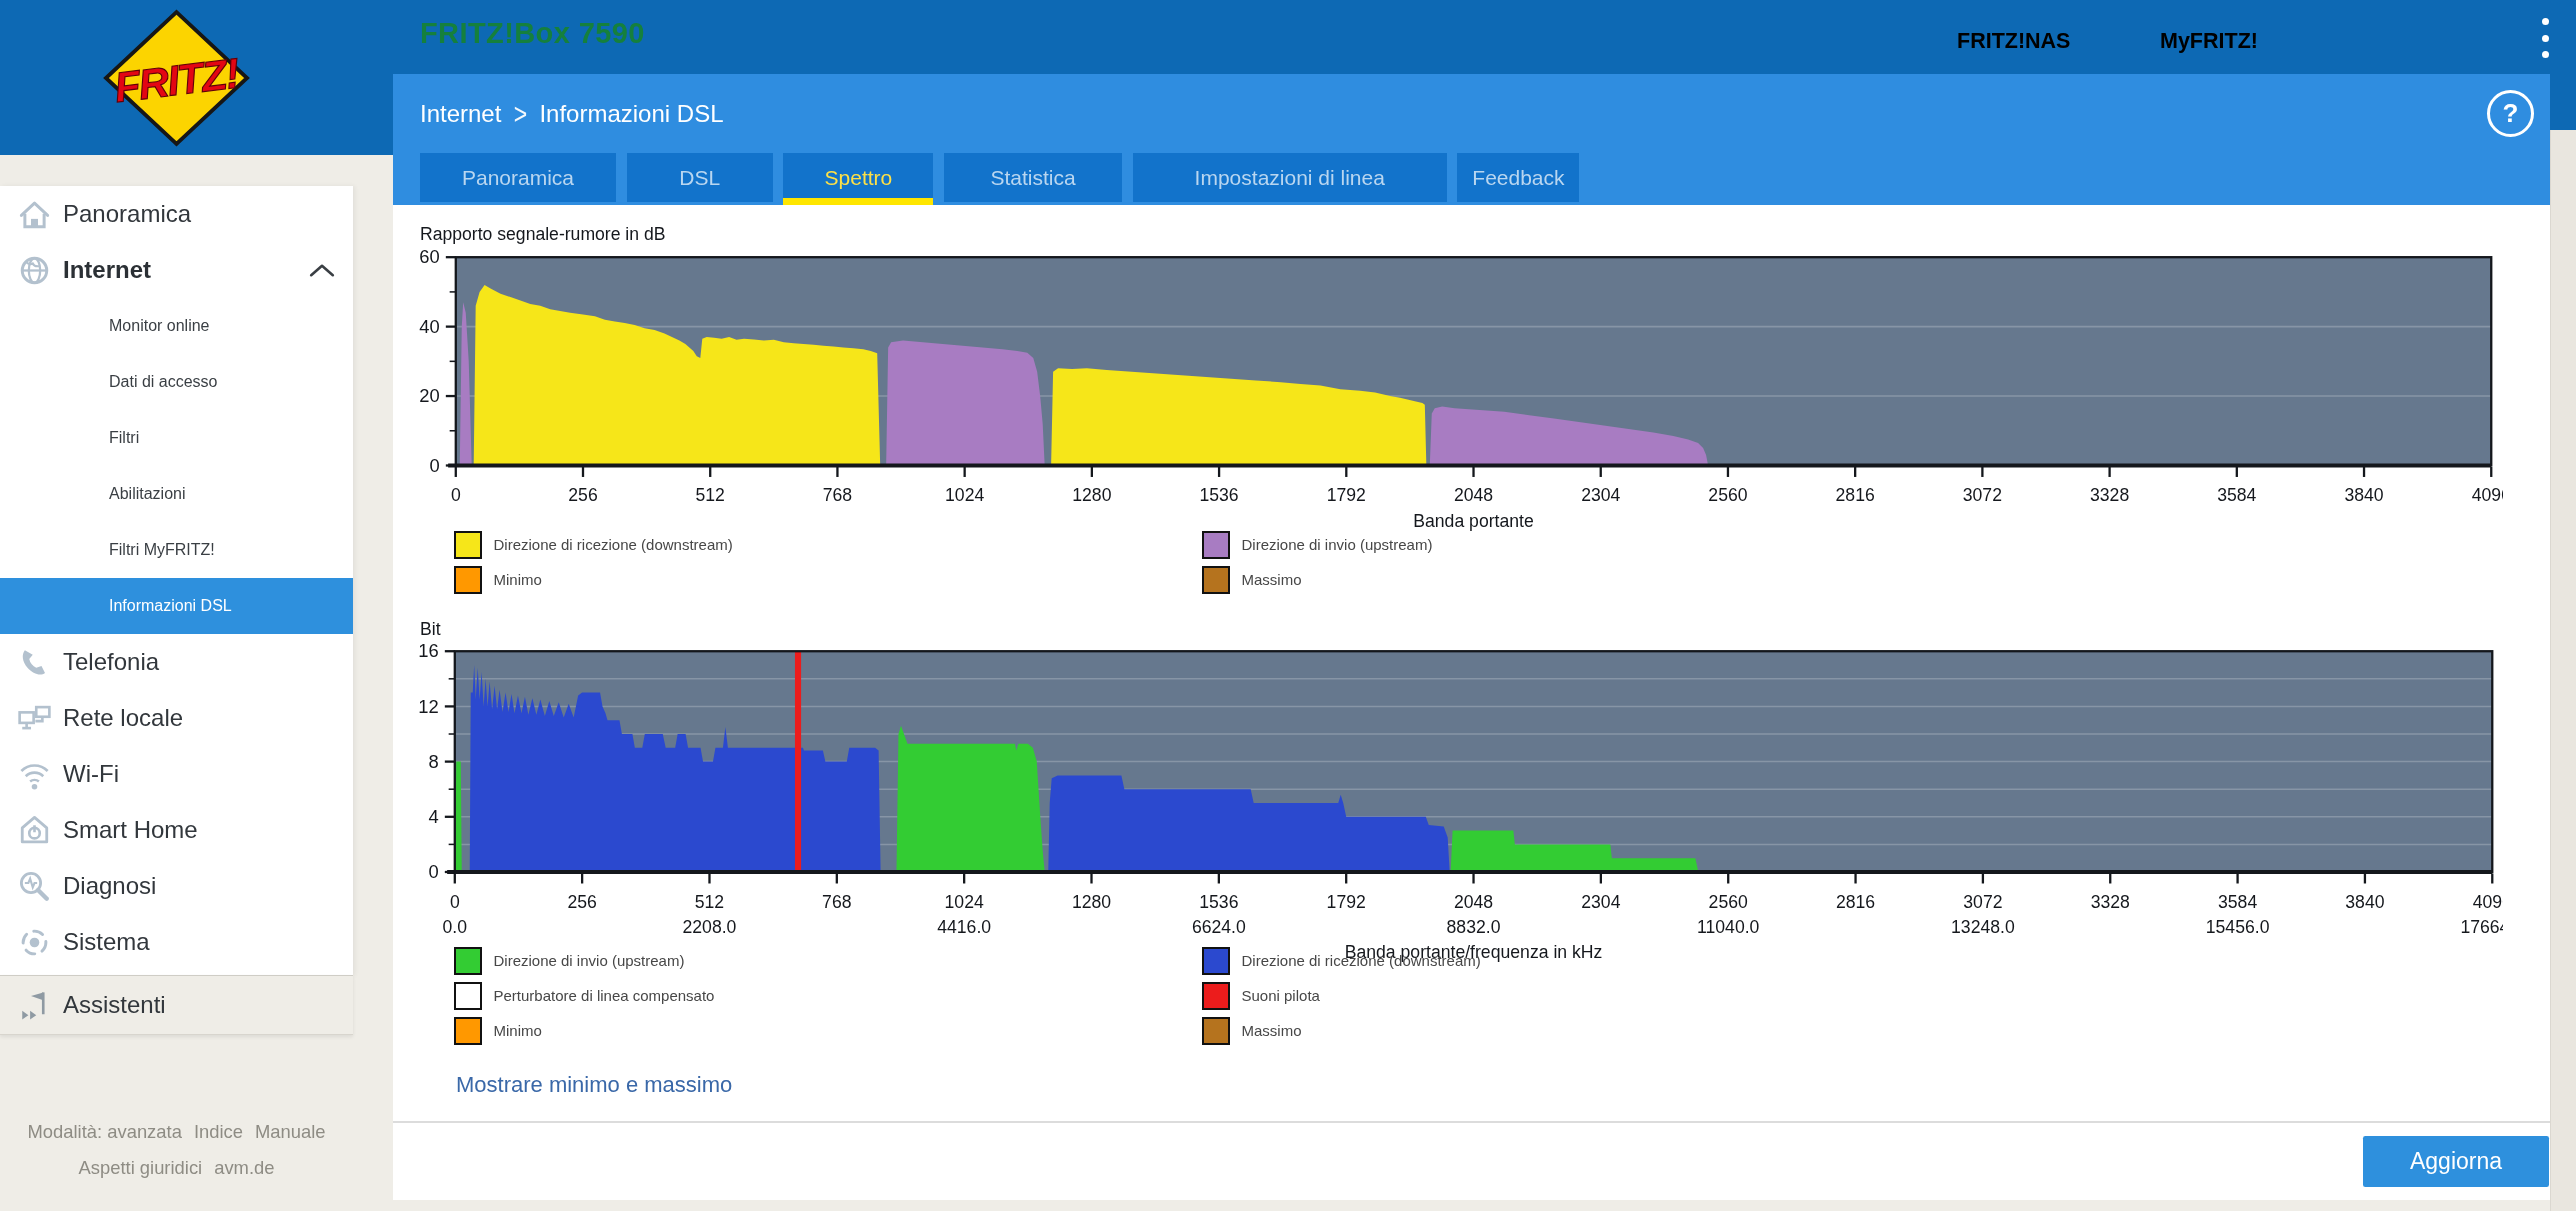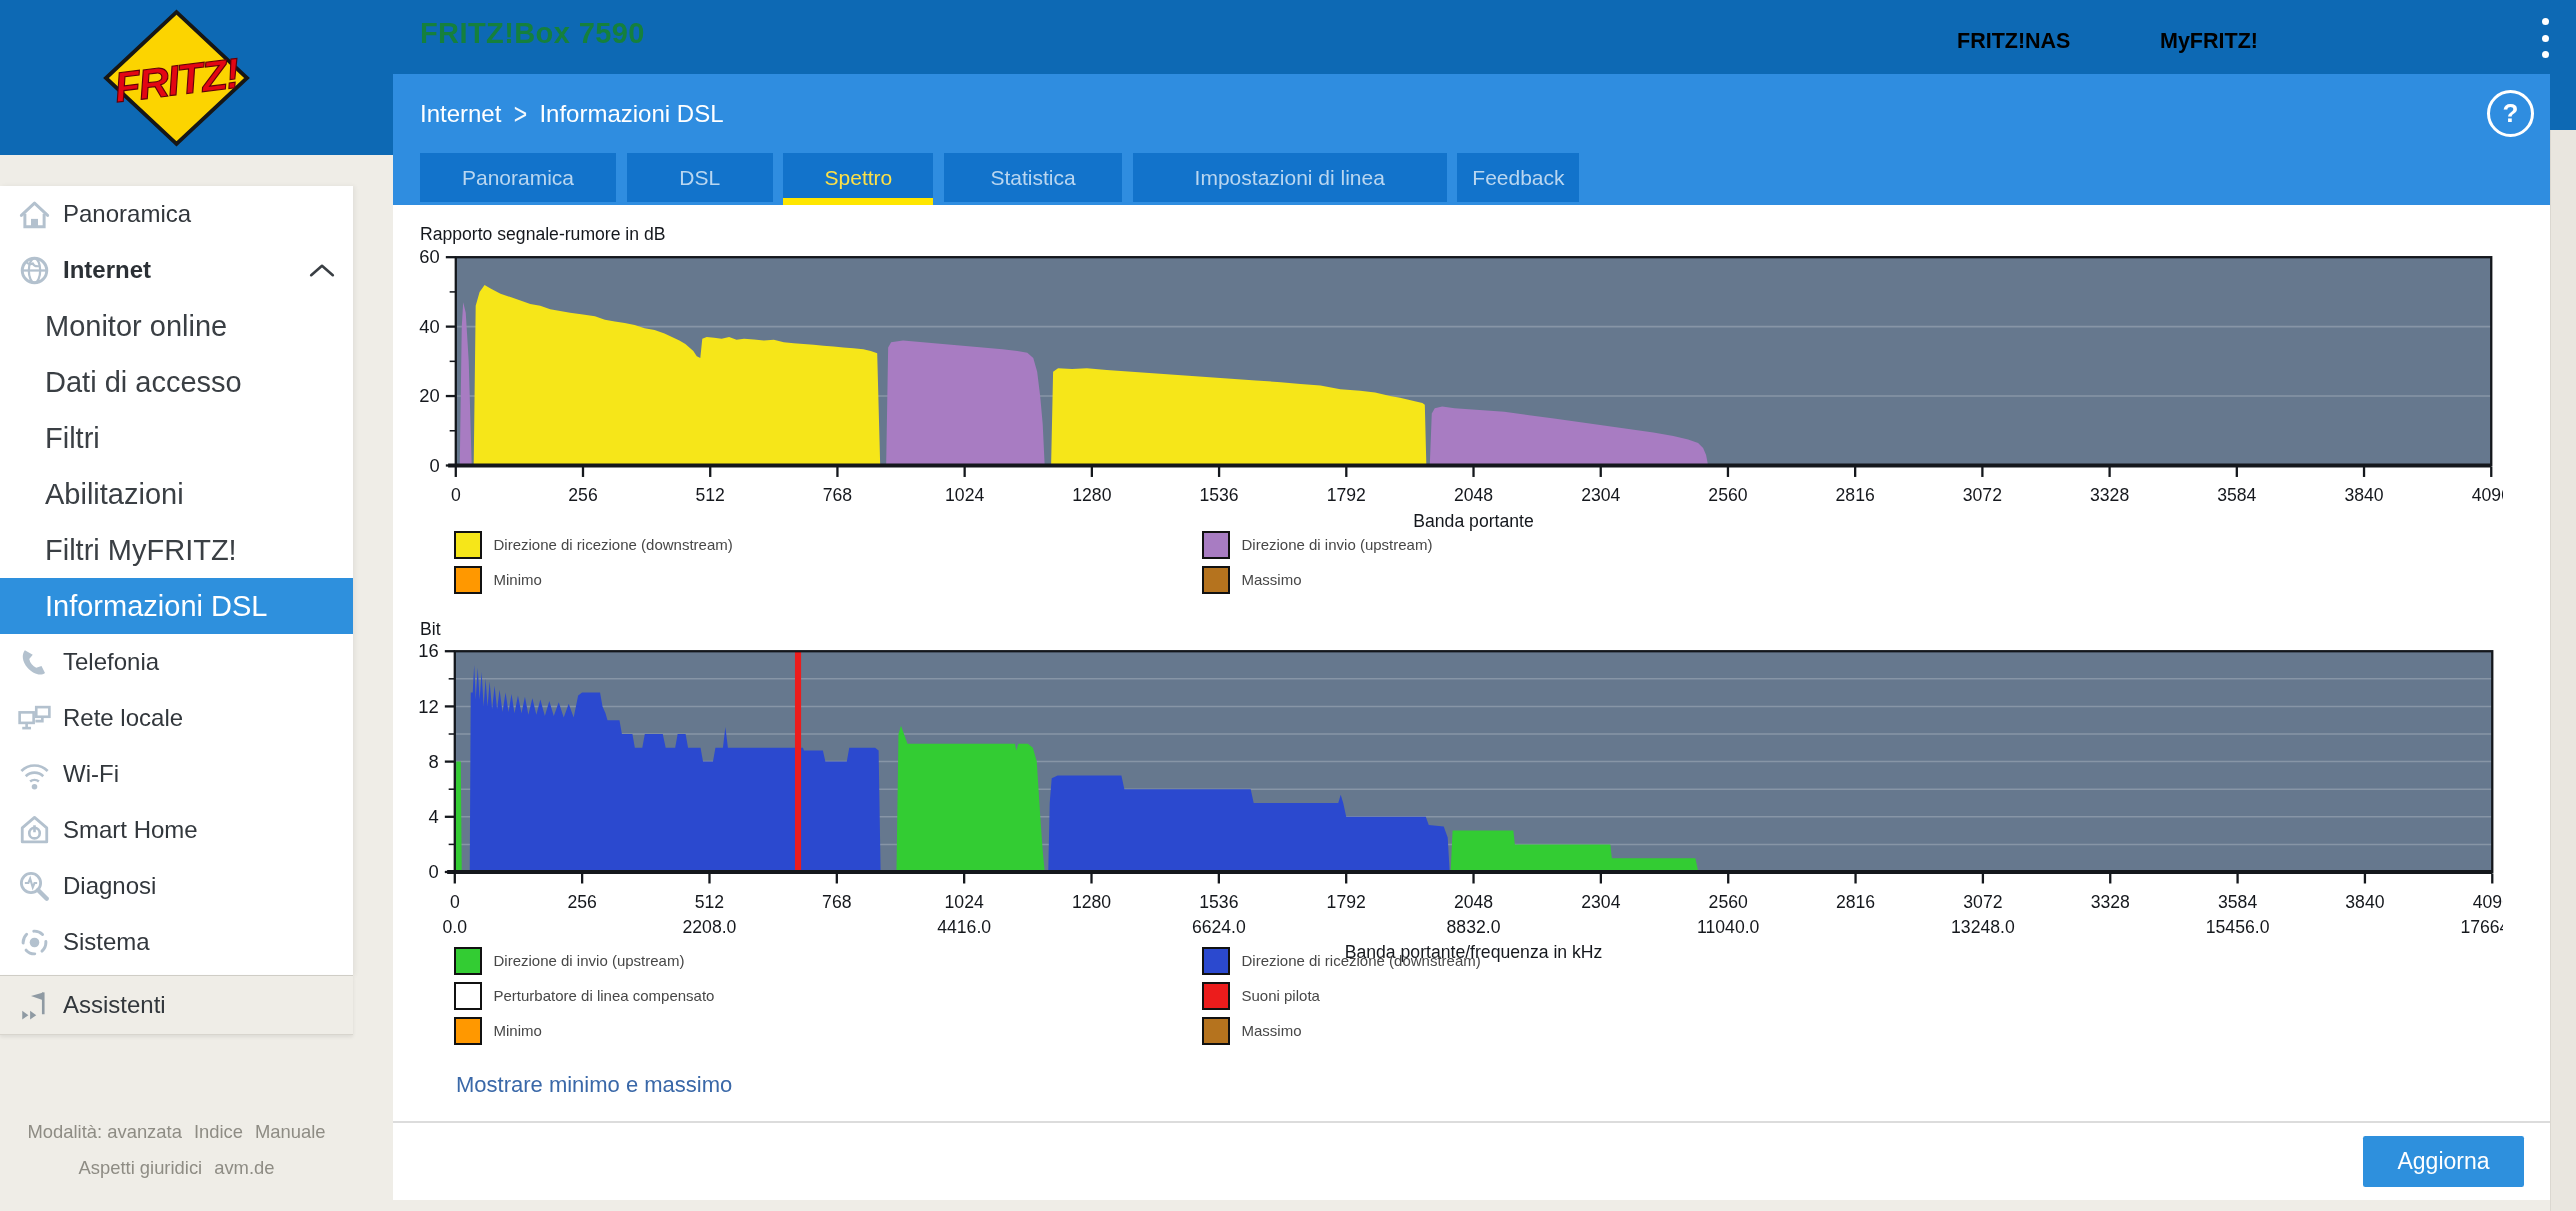--- a/index.html
+++ b/index.html
@@ -28,29 +28,29 @@
   .tab.active::after{content:"";position:absolute;left:0;bottom:-3.1px;width:100%;height:7px;background:#ffe600;}
   
   .card{left:393px;top:205px;width:2157px;height:995px;background:#fff;}
   .chart-title{font-size:17.6px;color:#15181d;}
   svg text{font-family:"Liberation Sans",sans-serif;}
   .legend{display:grid;grid-template-columns:748px auto;grid-auto-rows:35px;color:#474747;font-size:15px;}
   .legend-item{display:flex;align-items:center;gap:11.5px;}
   .swatch{width:28px;height:28px;border:2.3px solid #111;box-sizing:border-box;flex:0 0 auto;}
   .minmax-link{color:#3a68a8;font-size:22px;cursor:pointer;}
   .divider{left:393px;top:1121px;width:2157px;height:1.5px;background:#dcdcdc;}
-  .update-btn{left:2363px;top:1136px;width:161px;height:51px;background:#2e90dd;color:#fff;
+  .update-btn{left:2363px;top:1136px;width:186px;height:51px;background:#2e90dd;color:#fff;
       font-size:23px;border:none;border-radius:2.3px;display:flex;align-items:center;justify-content:center;cursor:pointer;}
   
   .sidebar{left:0;top:186px;width:353px;height:790px;background:#fff;box-shadow:2.3px 0 4.6px rgba(0,0,0,.06);}
   .side-row{height:56px;display:flex;align-items:center;cursor:pointer;position:relative;}
   .side-row .icn{position:absolute;left:17px;width:35px;height:35px;}
   .lvl1 .lbl{margin-left:63px;font-size:24px;color:#32373c;}
   .lvl1.bold .lbl{font-weight:bold;color:#2b3035;}
-  .lvl2 .lbl{margin-left:45px;font-size:29px;color:#3a3f44;}
+  .lvl2 .lbl{margin-left:109px;font-size:16px;color:#3a3f44;}
   .side-row.selected{background:#2e90dd;}
   .side-row.selected .lbl{color:#fff;}
   .chev{position:absolute;right:17px;top:20px;}
   .assist{left:0;top:975px;width:353px;height:58px;background:#efede7;border-top:1.5px solid #cfcdc6;
           border-bottom:1.5px solid #d8d5ce;display:flex;align-items:center;cursor:pointer;position:absolute;box-shadow:0 2.3px 3.8px rgba(0,0,0,.08);}
   .assist .icn{position:absolute;left:17px;width:35px;height:35px;}
   .assist .lbl{margin-left:63px;font-size:24px;color:#32373c;}
   .side-footer{left:0;top:1121px;width:353px;text-align:center;color:#8e8c84;font-size:18.4px;}
   .side-footer .row{margin-bottom:14px;display:flex;justify-content:center;gap:12px;}
   .side-footer span{cursor:pointer;}

